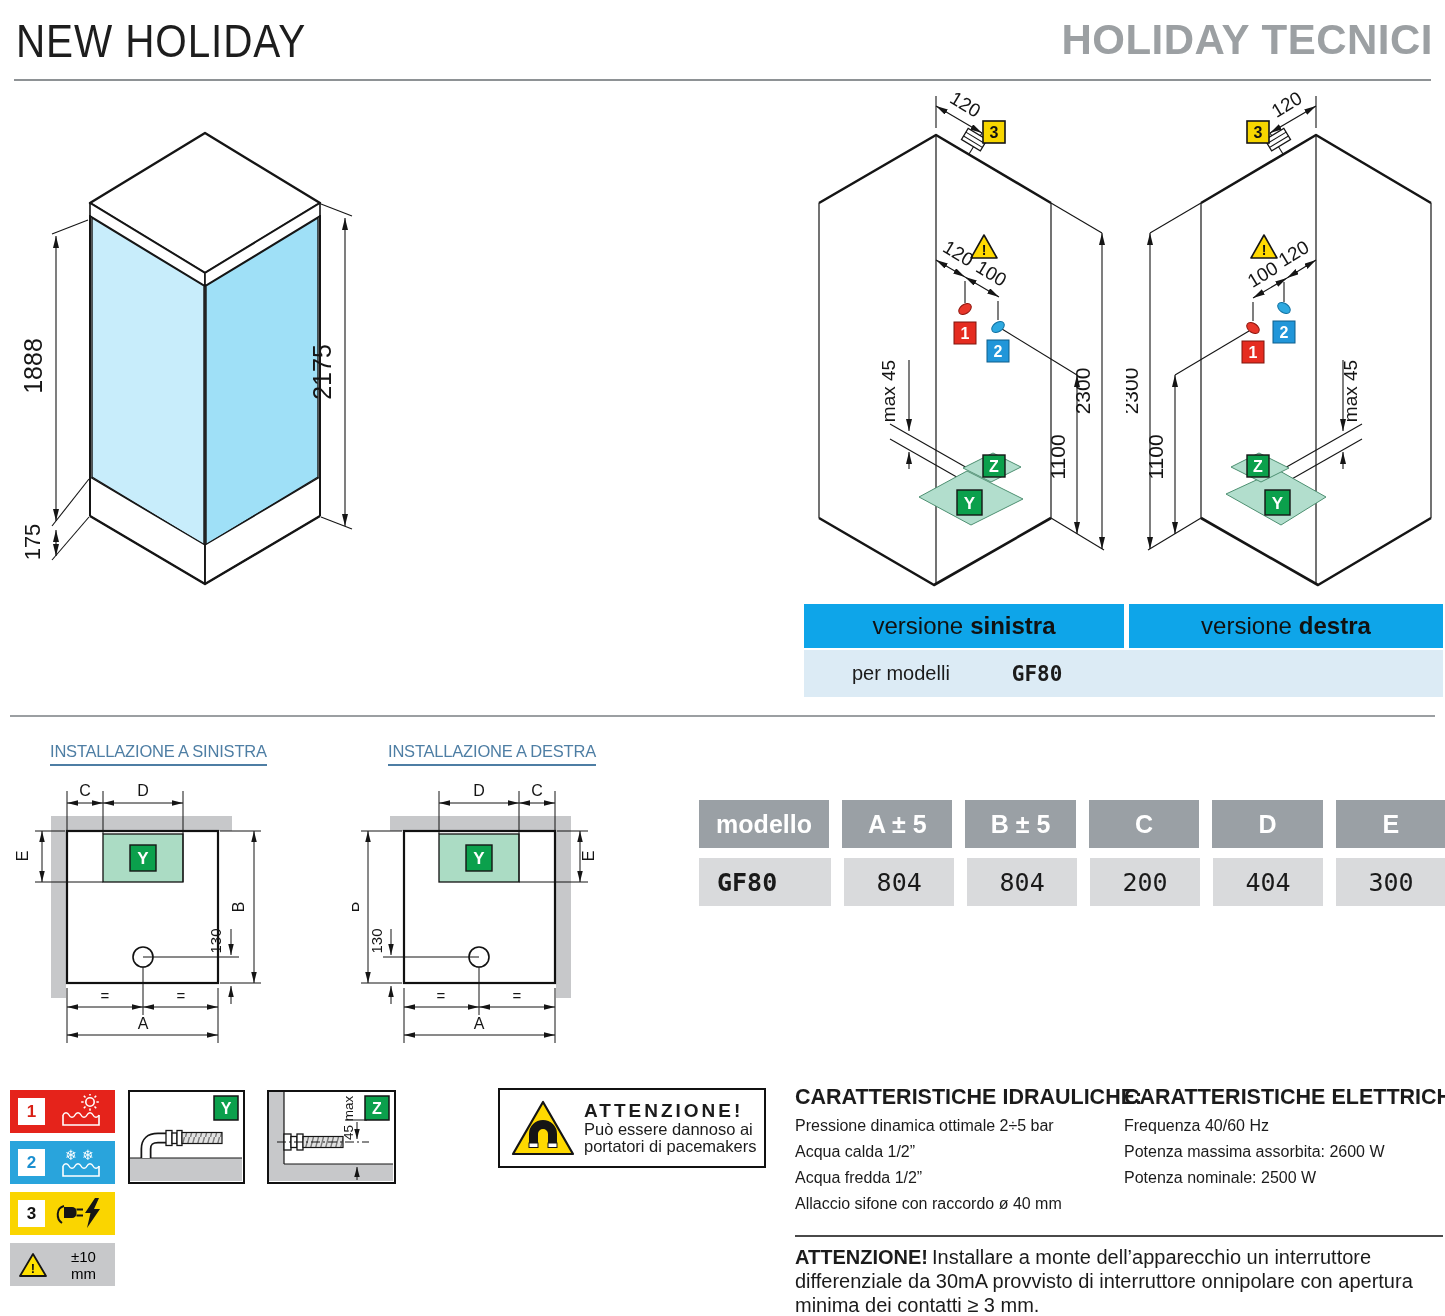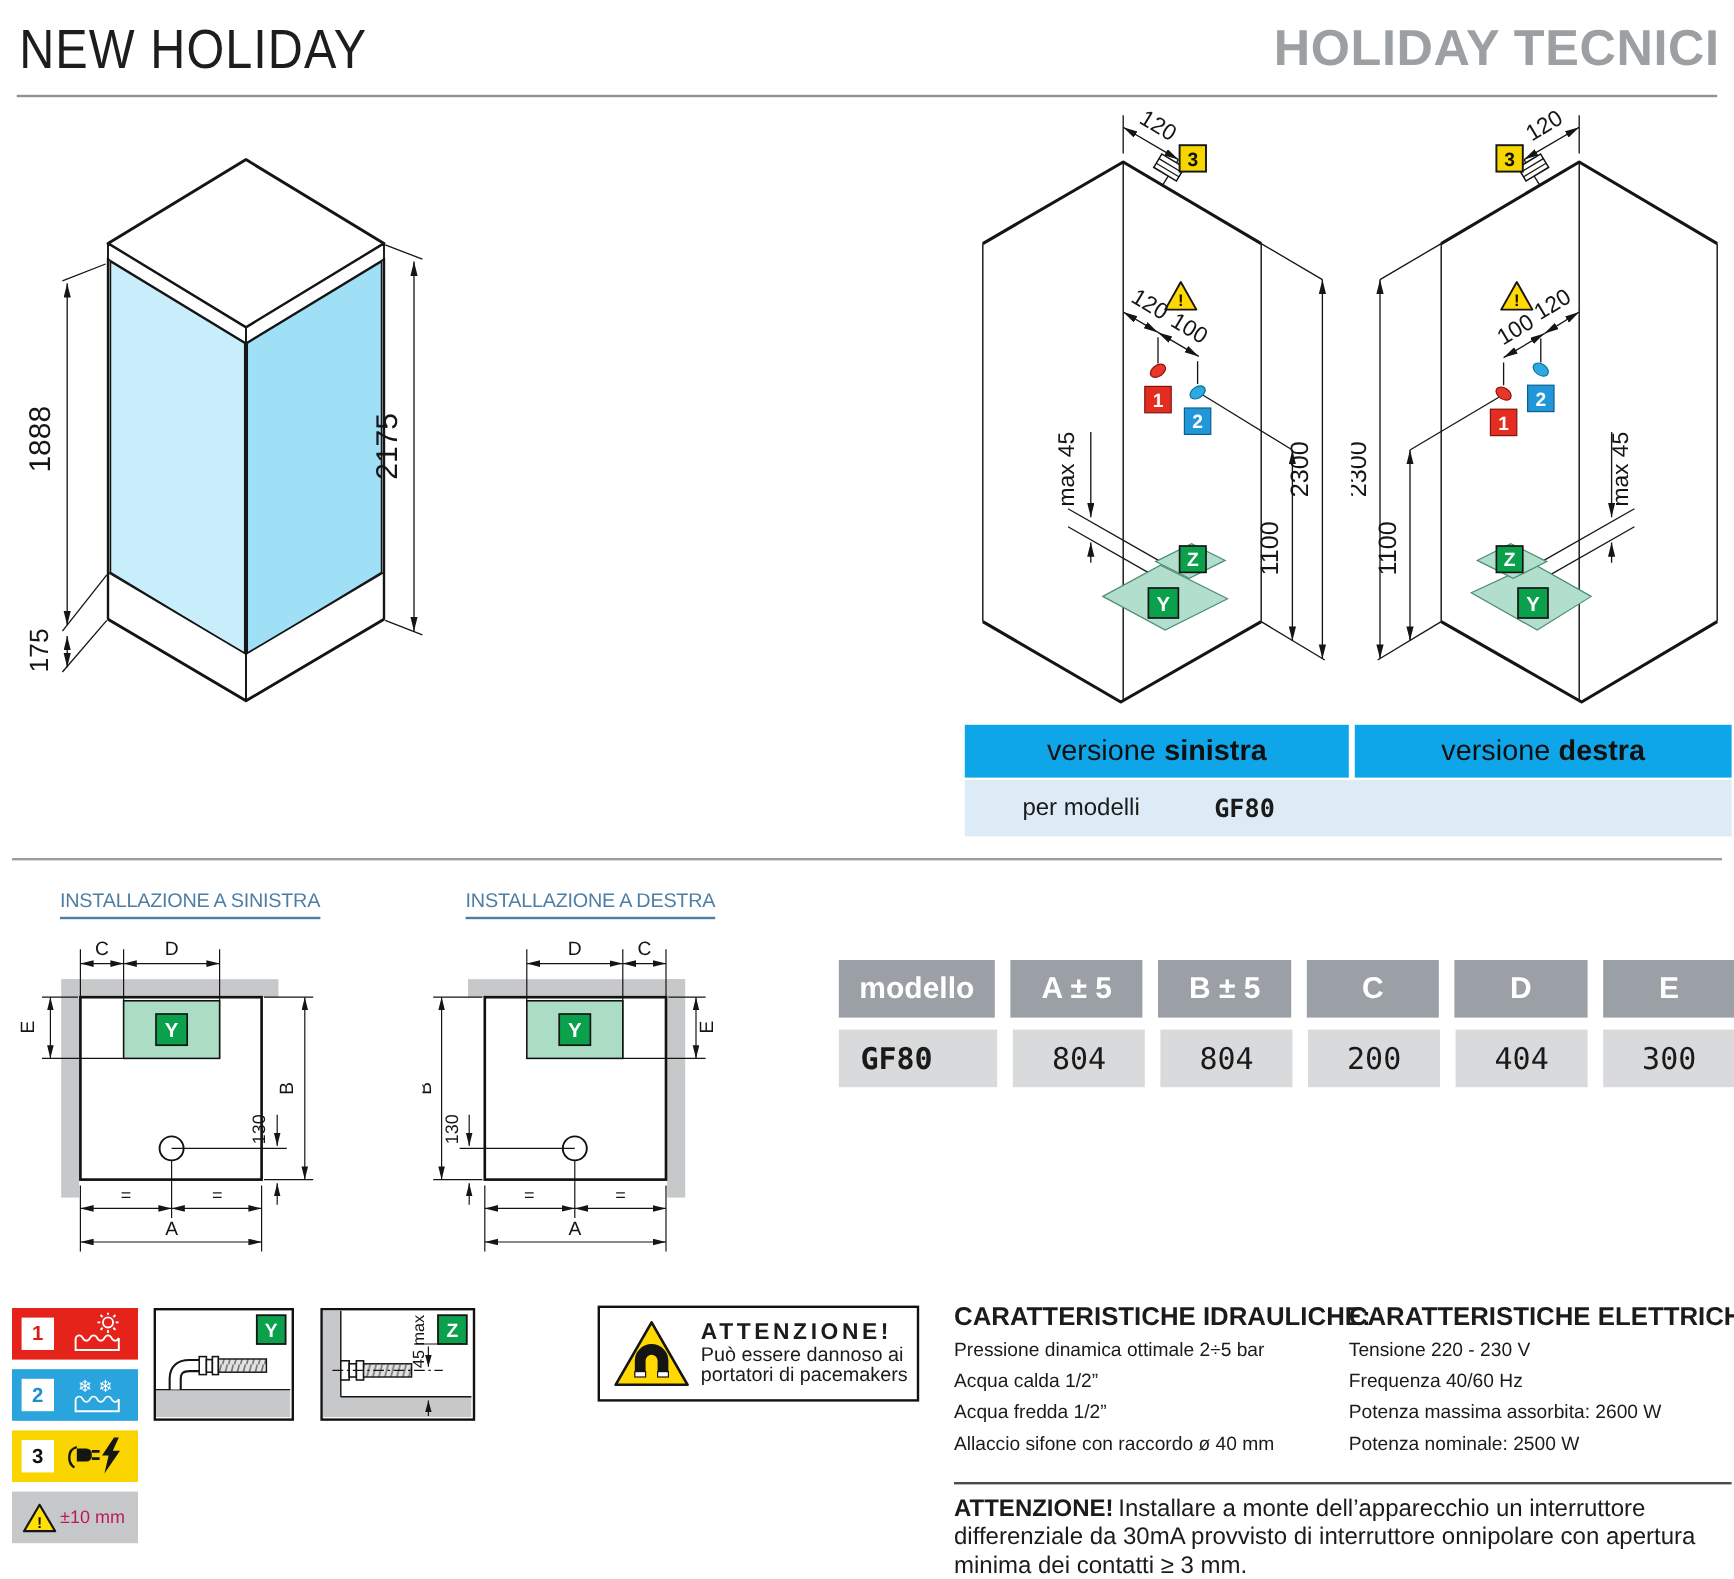--- a/index.html
+++ b/index.html
@@ -24,21 +24,21 @@
   .td.c0{width:152px;}
   .td.cn{width:129px;}
   .td.model{justify-content:flex-start;padding-left:18px;box-sizing:border-box;font-weight:bold;}
   .leg{width:105px;height:43px;display:flex;align-items:center;}
   .leg .num{width:27px;height:27px;background:#fff;margin-left:8px;display:flex;align-items:center;justify-content:center;font-weight:bold;font-size:17px;}
   .leg .ic{flex:1;display:flex;align-items:center;justify-content:center;}
   .leg.hot{background:#e5231b;}
   .leg.cold{background:#29a4dc;}
   .leg.pow{background:#fad500;}
   .leg.tol{background:#c7c8ca;font-size:15px;}
-  .leg.tol .tol-txt{margin-left:2px;color:#be185d;}
+  .leg.tol .tol-txt{margin-left:23px;color:#000000;}
   .detail-box{border:2.5px solid #111;background:#fff;box-sizing:border-box;}
   .warn-box{border:2.5px solid #111;background:#fff;box-sizing:border-box;display:flex;align-items:center;}
   .warn-box .txt{margin-left:8px;line-height:1.05;}
   .warn-box .t1{font-weight:bold;font-size:19px;letter-spacing:3px;}
   .warn-box .t2{font-size:16.5px;}
   .spec .t{font-weight:bold;font-size:21.5px;margin-bottom:3px;white-space:nowrap;}
   .spec .l{font-size:16px;line-height:26px;white-space:nowrap;}
   .note{font-size:20px;line-height:24px;}
   .note b{margin-right:4px;}
   svg text{font-family:"Liberation Sans",sans-serif;}
@@ -460,21 +460,20 @@
 <div class="abs spec" style="left:795px;top:1085px;width:330px;">
   <div class="t">CARATTERISTICHE IDRAULICHE:</div>
   <div class="l">Pressione dinamica ottimale 2÷5 bar</div>
   <div class="l">Acqua calda 1/2”</div>
   <div class="l">Acqua fredda 1/2”</div>
   <div class="l">Allaccio sifone con raccordo ø 40 mm</div>
 </div>
 
 <div class="abs spec" style="left:1124px;top:1085px;width:322px;">
   <div class="t">CARATTERISTICHE ELETTRICHE:</div>
-  <div class="l">Tensione 220 - 230 V</div>
   <div class="l">Frequenza 40/60 Hz</div>
   <div class="l">Potenza massima assorbita: 2600 W</div>
   <div class="l">Potenza nominale: 2500 W</div>
 </div>
 
 <div class="abs rule" style="left:795px;top:1235px;width:648px;background:#4a4a4a;"></div>
 <div class="abs note" style="left:795px;top:1245px;width:652px;">
   <b>ATTENZIONE!</b><span>Installare a monte dell’apparecchio un interruttore differenziale da 30mA provvisto di interruttore onnipolare con apertura minima dei contatti ≥ 3 mm.</span>
 </div>
 

